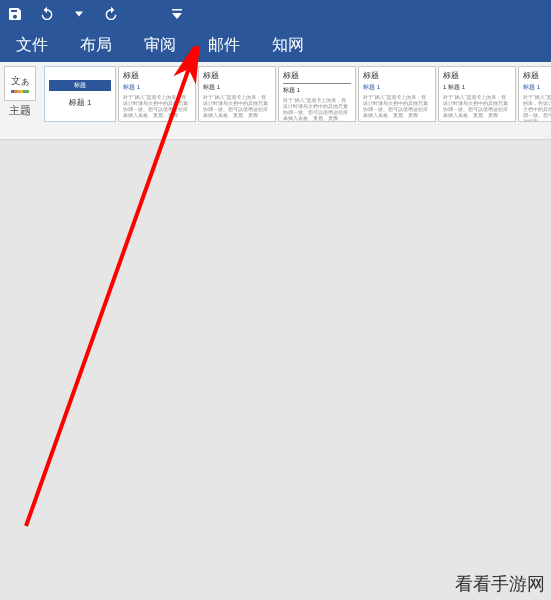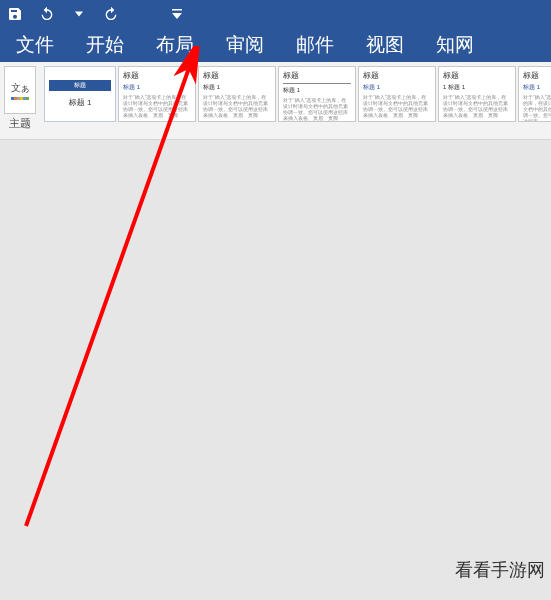--- a/index.html
+++ b/index.html
@@ -18,21 +18,21 @@
   .qat .dropdown-caret svg { fill: #ffffff; }
 
   .menubar {
     background: #2b579a;
     height: 34px;
     display: flex;
     align-items: stretch;
   }
   .menubar .tab {
     color: #ffffff;
-    font-size: 19px;
+    font-size: 16px;
     padding: 0 16px;
     display: flex;
     align-items: center;
     cursor: pointer;
     white-space: nowrap;
   }
   .menubar .tab.active {
     background: #f3f3f3;
     color: #2b579a;
   }
@@ -49,21 +49,21 @@
     align-items: flex-start;
     padding: 4px 4px 0 4px;
   }
   .theme-master {
     display: flex;
     flex-direction: column;
     align-items: center;
     margin-right: 8px;
   }
   .theme-master-thumb {
-    width: 32px; height: 48px;
+    width: 32px; height: 35px;
     background: #ffffff;
     border: 1px solid #c8c8c8;
     position: relative;
     display:flex; flex-direction:column; align-items:center; justify-content:center;
     font-size:6px; color:#444;
   }
   .theme-master-thumb .aa { font-size:10px; letter-spacing:-1px; }
   .theme-master-thumb .swatches { display:flex; gap:0; margin-top:2px;}
   .theme-master-thumb .swatches span{ width:3px;height:3px; }
   .theme-master-label {
@@ -109,21 +109,21 @@
   
   .arrow {
     position: absolute;
     top: 46px;
     left: 16px;
     pointer-events: none;
   }
 
   .watermark {
     position: absolute;
-    bottom: 18px;
+    bottom: 4px;
     right: 6px;
     font-size: 18px;
     color: #333333;
     font-family: "Microsoft YaHei", sans-serif;
   }
 </style>
 </head>
 <body>
 
 <div class="qat">
@@ -151,25 +151,23 @@
   <span class="icon dropdown-caret">
     <svg viewBox="0 0 10 10" width="10" height="10">
         <rect y="0" width="10" height="1.5"></rect>
         <path d="M0 4h10L5 10z"></path>
       </svg>
   </span>
 </div>
 
 <div class="menubar">
   <div class="tab">文件</div>
-  <div class="tab">开始</div>
   <div class="tab">布局</div>
   <div class="tab">审阅</div>
   <div class="tab">邮件</div>
-  <div class="tab">视图</div>
   <div class="tab">知网</div>
 </div>
 
 <div class="ribbon">
   <div class="themes-section">
 
     <div class="theme-master">
       <div class="theme-master-thumb">
         <span class="aa">文ぁ</span>
         <div class="swatches">

